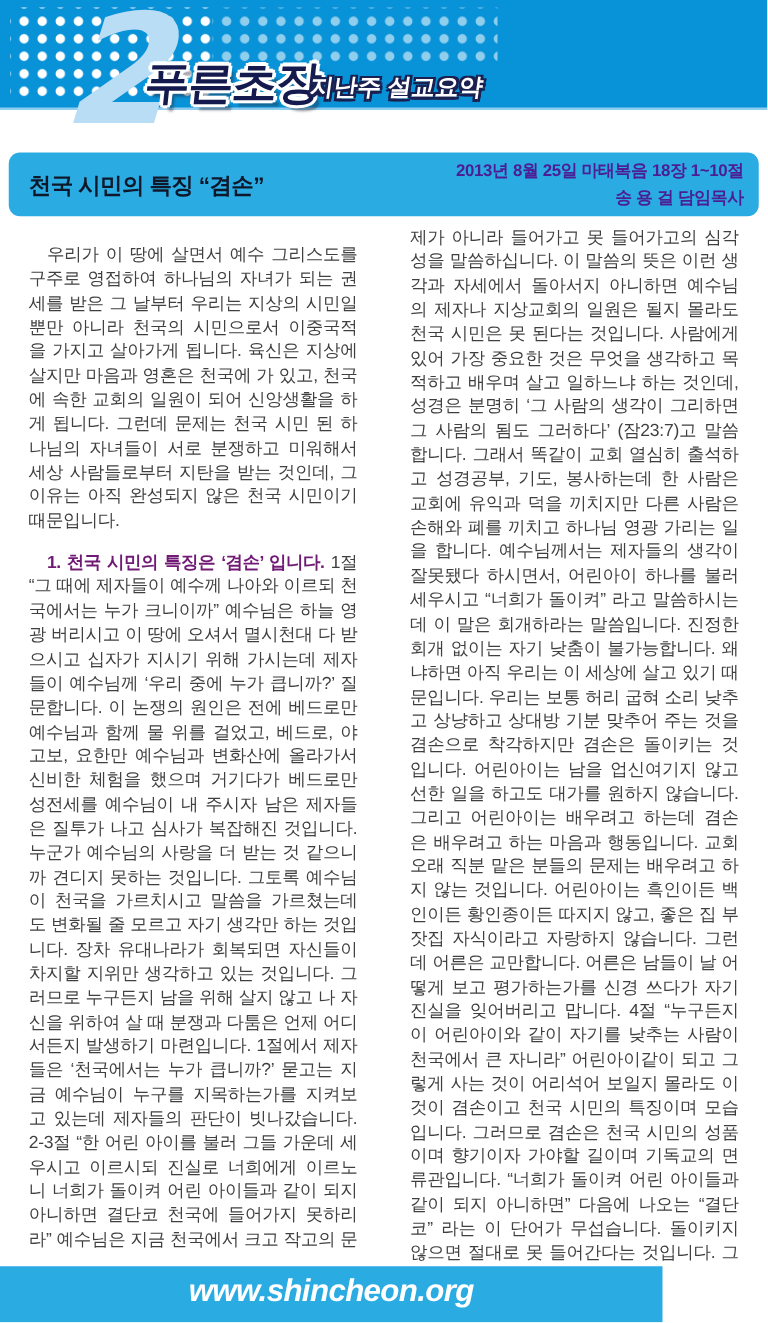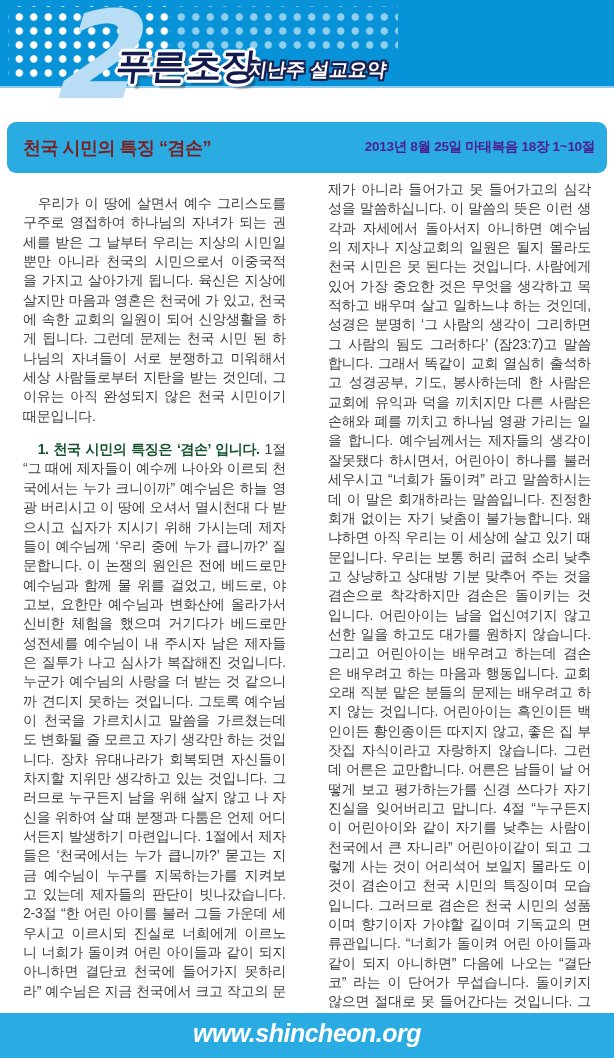--- a/index.html
+++ b/index.html
@@ -78,21 +78,21 @@
     background: #2aace3;
     border-radius: 9px;
     display: flex;
     align-items: center;
     justify-content: space-between;
     padding: 0 12px 0 16px;
   }
   .sermon-title {
     font-size: 18px;
     font-weight: bold;
-    color: #7f1d1d;
+    color: #0f172a;
     letter-spacing: -0.5px;
     white-space: nowrap;
   }
   .ref-block {
     text-align: right;
     color: #4c1d95;
     font-size: 13.5px;
     font-weight: bold;
     line-height: 1.55;
     letter-spacing: -0.3px;
@@ -113,29 +113,29 @@
     letter-spacing: -0.2px;
     color: #3f3f3f;
     text-align: justify;
     word-break: break-all;
   }
   .body-columns p {
     text-indent: 1.05em;
     margin: 14px;
   }
   .body-columns b {
-    color: #14532d;
+    color: #701a75;
     letter-spacing: -0.4px;
   }
 
   
   .site-footer {
     position: absolute;
     left: 0; top: 1013px;
-    width: 614px; height: 45px;
+    width: 530px; height: 45px;
     background: #2aace3;
     display: flex;
     align-items: flex-start;
     justify-content: center;
   }
   .site-url {
     margin-top: 6px;
     font-size: 25px;
     font-weight: bold;
     font-style: italic;
@@ -153,20 +153,21 @@
     <div class="dots dots-b"></div>
     <div class="page-number">2</div>
     <div class="masthead-logo">푸른초장</div>
     <div class="masthead-subtitle">지난주 설교요약</div>
   </header>
 
   <section class="title-bar">
     <h1 class="sermon-title">천국 시민의 특징 “겸손”</h1>
     <div class="ref-block">
       <div>2013년 8월 25일 마태복음 18장 1~10절</div>
+      <div>송 용 걸 담임목사</div>
     </div>
   </section>
 
   <main class="body-columns">
     <p>우리가 이 땅에 살면서 예수 그리스도를 구주로 영접하여 하나님의 자녀가 되는 권세를 받은 그 날부터 우리는 지상의 시민일 뿐만 아니라 천국의 시민으로서 이중국적을 가지고 살아가게 됩니다. 육신은 지상에 살지만 마음과 영혼은 천국에 가 있고, 천국에 속한 교회의 일원이 되어 신앙생활을 하게 됩니다. 그런데 문제는 천국 시민 된 하나님의 자녀들이 서로 분쟁하고 미워해서 세상 사람들로부터 지탄을 받는 것인데, 그 이유는 아직 완성되지 않은 천국 시민이기 때문입니다.</p>
     <p><b>1. 천국 시민의 특징은 ‘겸손’ 입니다.</b><span> 1절 “그 때에 제자들이 예수께 나아와 이르되 천국에서는 누가 크니이까” 예수님은 하늘 영광 버리시고 이 땅에 오셔서 멸시천대 다 받으시고 십자가 지시기 위해 가시는데 제자들이 예수님께 ‘우리 중에 누가 큽니까?’ 질문합니다. 이 논쟁의 원인은 전에 베드로만 예수님과 함께 물 위를 걸었고, 베드로, 야고보, 요한만 예수님과 변화산에 올라가서 신비한 체험을 했으며 거기다가 베드로만 성전세를 예수님이 내 주시자 남은 제자들은 질투가 나고 심사가 복잡해진 것입니다. 누군가 예수님의 사랑을 더 받는 것 같으니까 견디지 못하는 것입니다. 그토록 예수님이 천국을 가르치시고 말씀을 가르쳤는데도 변화될 줄 모르고 자기 생각만 하는 것입니다. 장차 유대나라가 회복되면 자신들이 차지할 지위만 생각하고 있는 것입니다. 그러므로 누구든지 남을 위해 살지 않고 나 자신을 위하여 살 때 분쟁과 다툼은 언제 어디서든지 발생하기 마련입니다. 1절에서 제자들은 ‘천국에서는 누가 큽니까?’ 묻고는 지금 예수님이 누구를 지목하는가를 지켜보고 있는데 제자들의 판단이 빗나갔습니다. 2-3절 “한 어린 아이를 불러 그들 가운데 세우시고 이르시되 진실로 너희에게 이르노니 너희가 돌이켜 어린 아이들과 같이 되지 아니하면 결단코 천국에 들어가지 못하리라” 예수님은 지금 천국에서 크고 작고의 문제가 아니라 들어가고 못 들어가고의 심각성을 말씀하십니다. 이 말씀의 뜻은 이런 생각과 자세에서 돌아서지 아니하면 예수님의 제자나 지상교회의 일원은 될지 몰라도 천국 시민은 못 된다는 것입니다. 사람에게 있어 가장 중요한 것은 무엇을 생각하고 목적하고 배우며 살고 일하느냐 하는 것인데, 성경은 분명히 ‘그 사람의 생각이 그리하면 그 사람의 됨도 그러하다’ (잠23:7)고 말씀합니다. 그래서 똑같이 교회 열심히 출석하고 성경공부, 기도, 봉사하는데 한 사람은 교회에 유익과 덕을 끼치지만 다른 사람은 손해와 폐를 끼치고 하나님 영광 가리는 일을 합니다. 예수님께서는 제자들의 생각이 잘못됐다 하시면서, 어린아이 하나를 불러 세우시고 “너희가 돌이켜” 라고 말씀하시는데 이 말은 회개하라는 말씀입니다. 진정한 회개 없이는 자기 낮춤이 불가능합니다. 왜냐하면 아직 우리는 이 세상에 살고 있기 때문입니다. 우리는 보통 허리 굽혀 소리 낮추고 상냥하고 상대방 기분 맞추어 주는 것을 겸손으로 착각하지만 겸손은 돌이키는 것입니다. 어린아이는 남을 업신여기지 않고 선한 일을 하고도 대가를 원하지 않습니다. 그리고 어린아이는 배우려고 하는데 겸손은 배우려고 하는 마음과 행동입니다. 교회 오래 직분 맡은 분들의 문제는 배우려고 하지 않는 것입니다. 어린아이는 흑인이든 백인이든 황인종이든 따지지 않고, 좋은 집 부잣집 자식이라고 자랑하지 않습니다. 그런데 어른은 교만합니다. 어른은 남들이 날 어떻게 보고 평가하는가를 신경 쓰다가 자기 진실을 잊어버리고 맙니다. 4절 “누구든지 이 어린아이와 같이 자기를 낮추는 사람이 천국에서 큰 자니라” 어린아이같이 되고 그렇게 사는 것이 어리석어 보일지 몰라도 이것이 겸손이고 천국 시민의 특징이며 모습입니다. 그러므로 겸손은 천국 시민의 성품이며 향기이자 가야할 길이며 기독교의 면류관입니다. “너희가 돌이켜 어린 아이들과 같이 되지 아니하면” 다음에 나오는 “결단코” 라는 이 단어가 무섭습니다. 돌이키지 않으면 절대로 못 들어간다는 것입니다. 그래서 어린아이같이 되어야 합니다. 어린아이 수준으로 낮아지면 복잡한 이론이 필요 없고 마음이 가난해 집니다. 성경은 심령이 가난한 사람은 천국을 소유하게 될 것이라고 말씀합니다.(마5:3) 우리의 교회생활, 가정생활, 사회생활도 마찬가지입니다. 한평생 같이 사는 부부 중에 불행한 부부가 참 많습니다. 아내의 잘못을 법원의 검사처럼 들춰내는 교만한 남편들, 남편의 잘못을 차곡차곡 가슴에 쌓아두는 교만한 아내들, 모두 다 돌이켜야 하루라도 행복한 천국 시민으로 살 수 있습니다. 천국은 돌이킨 사람들의 나라이며 작은 어린아이 같은 자의 나라입니다. 그러므로 우리의 싸움은 다른 사람이 아닌 내 교만과의 싸움입니다. 진실로 겸손한 사람은 남을 쓰러뜨리지 아니하고 남을 일으켜 세웁니다. 그리고 남에게 방해물이 아</span></p>
   </main>
 
   <footer class="site-footer">
     <div class="site-url">www.shincheon.org</div>

